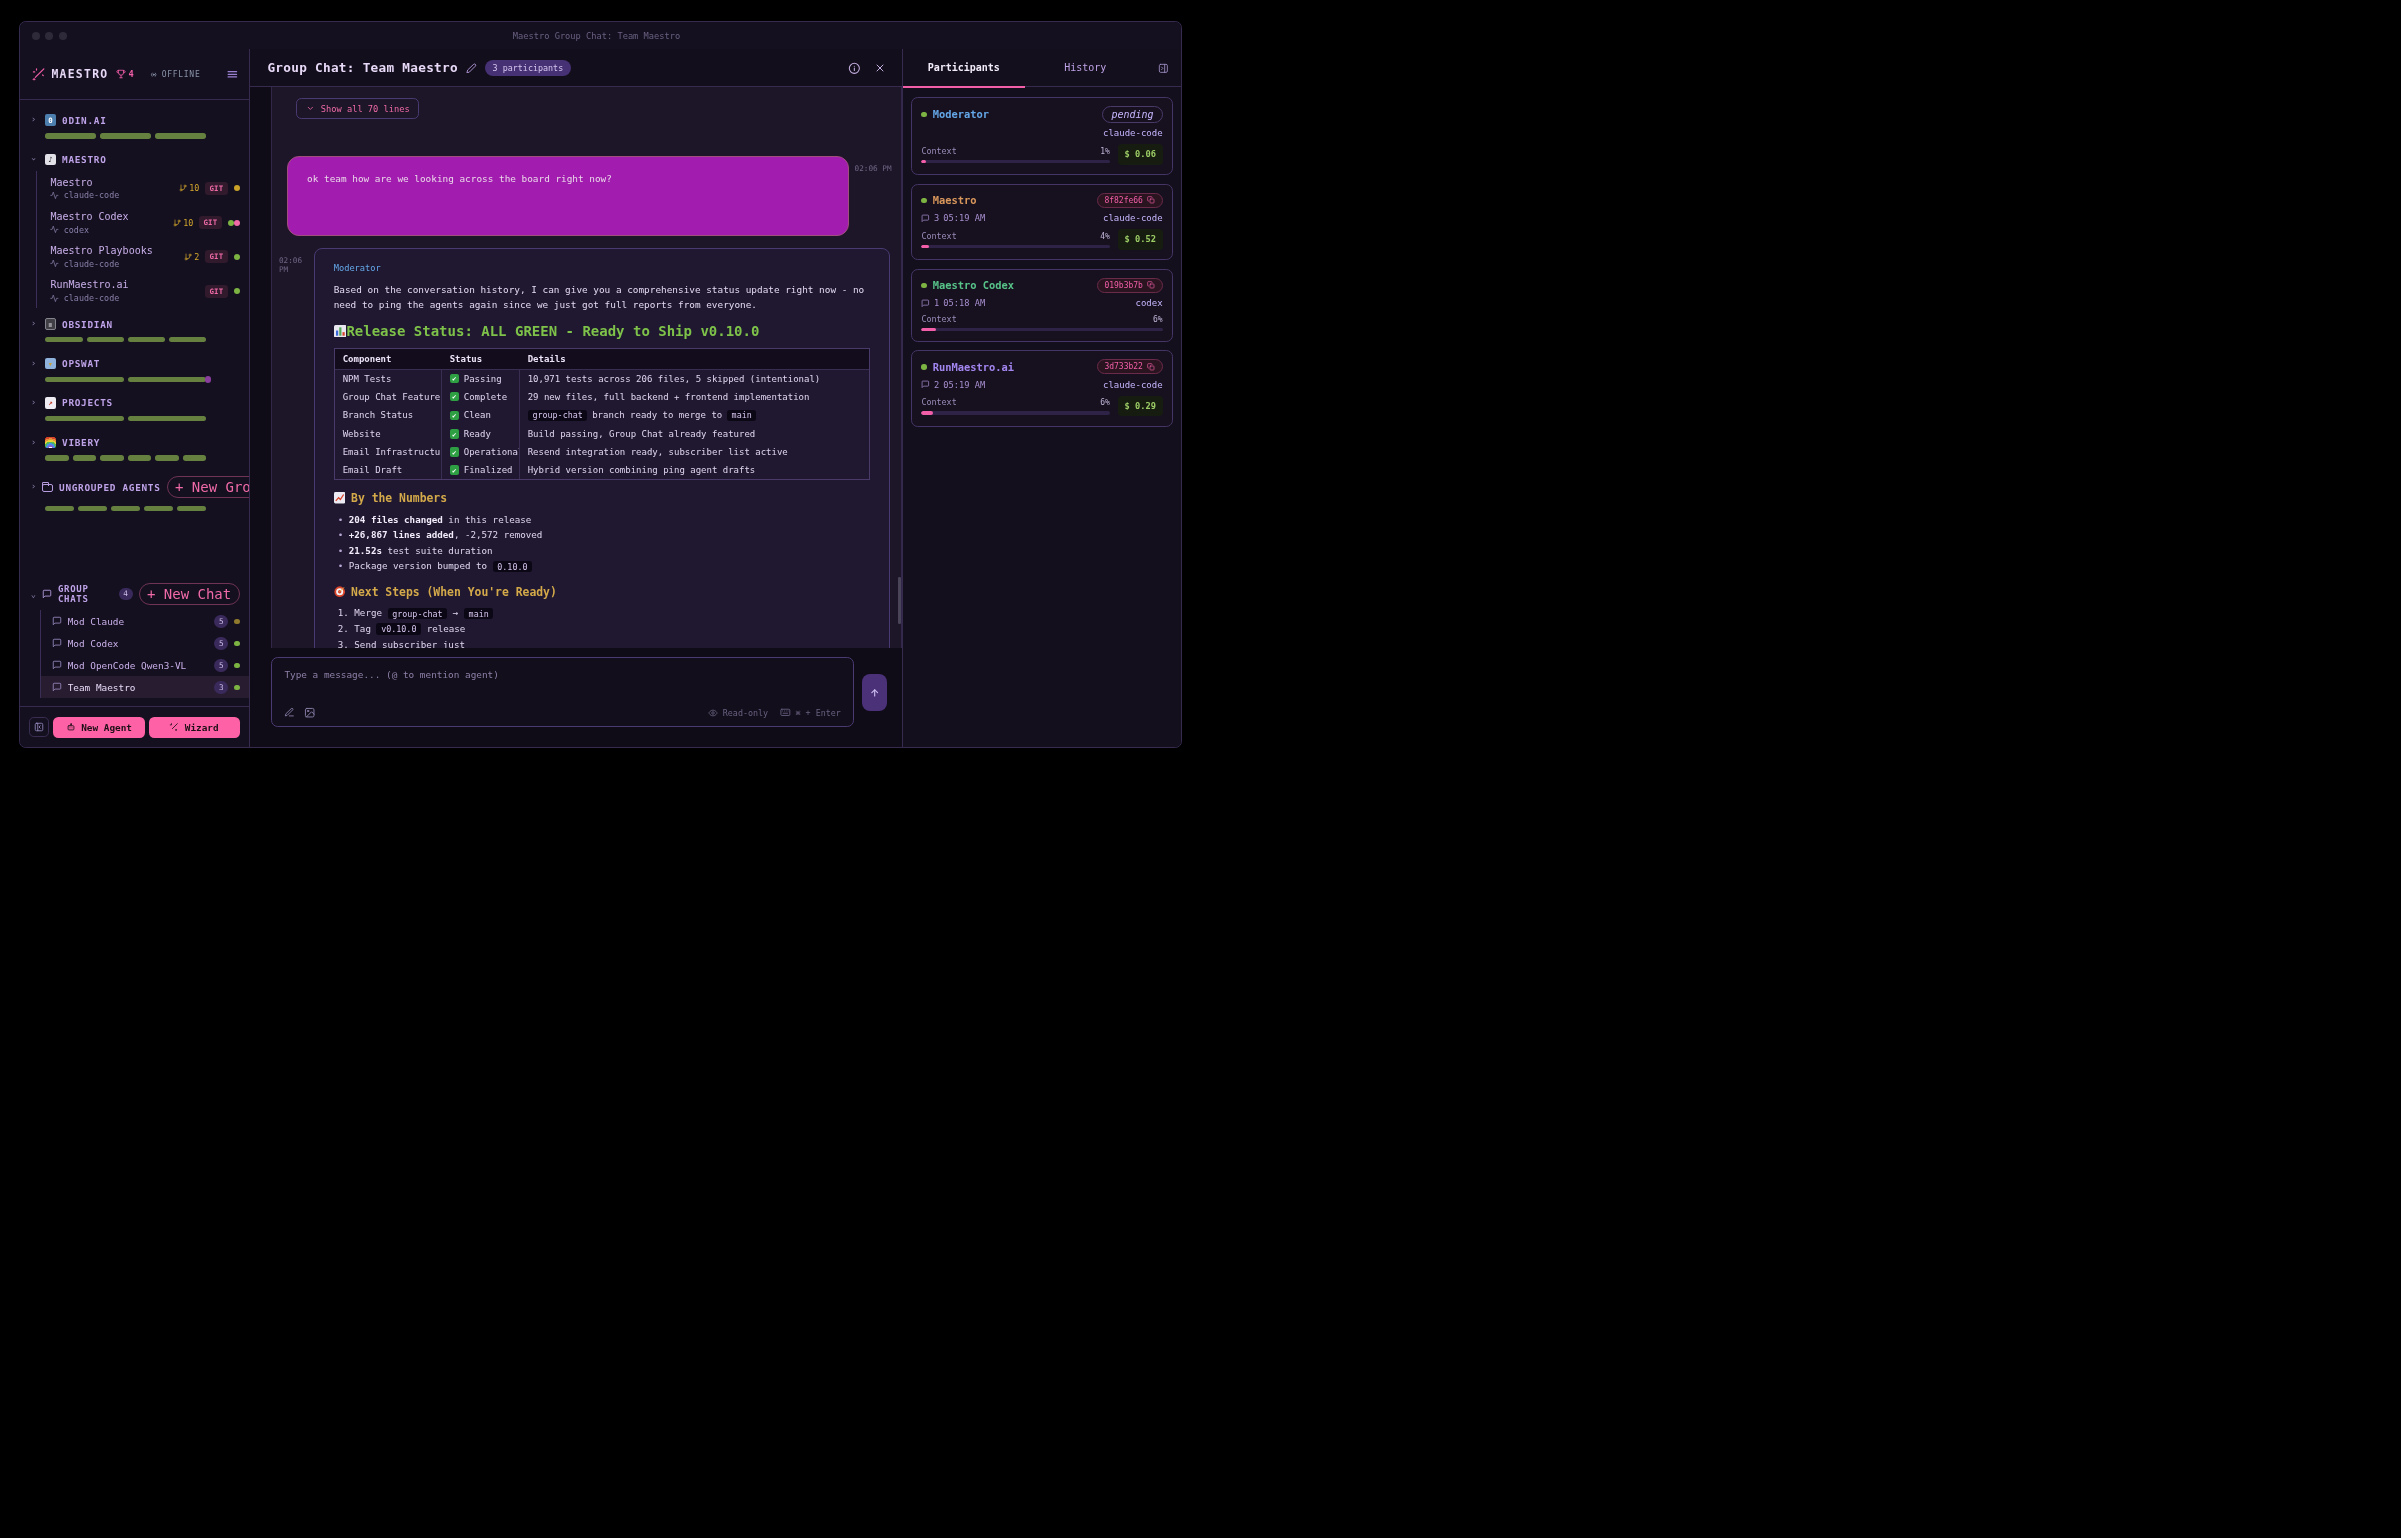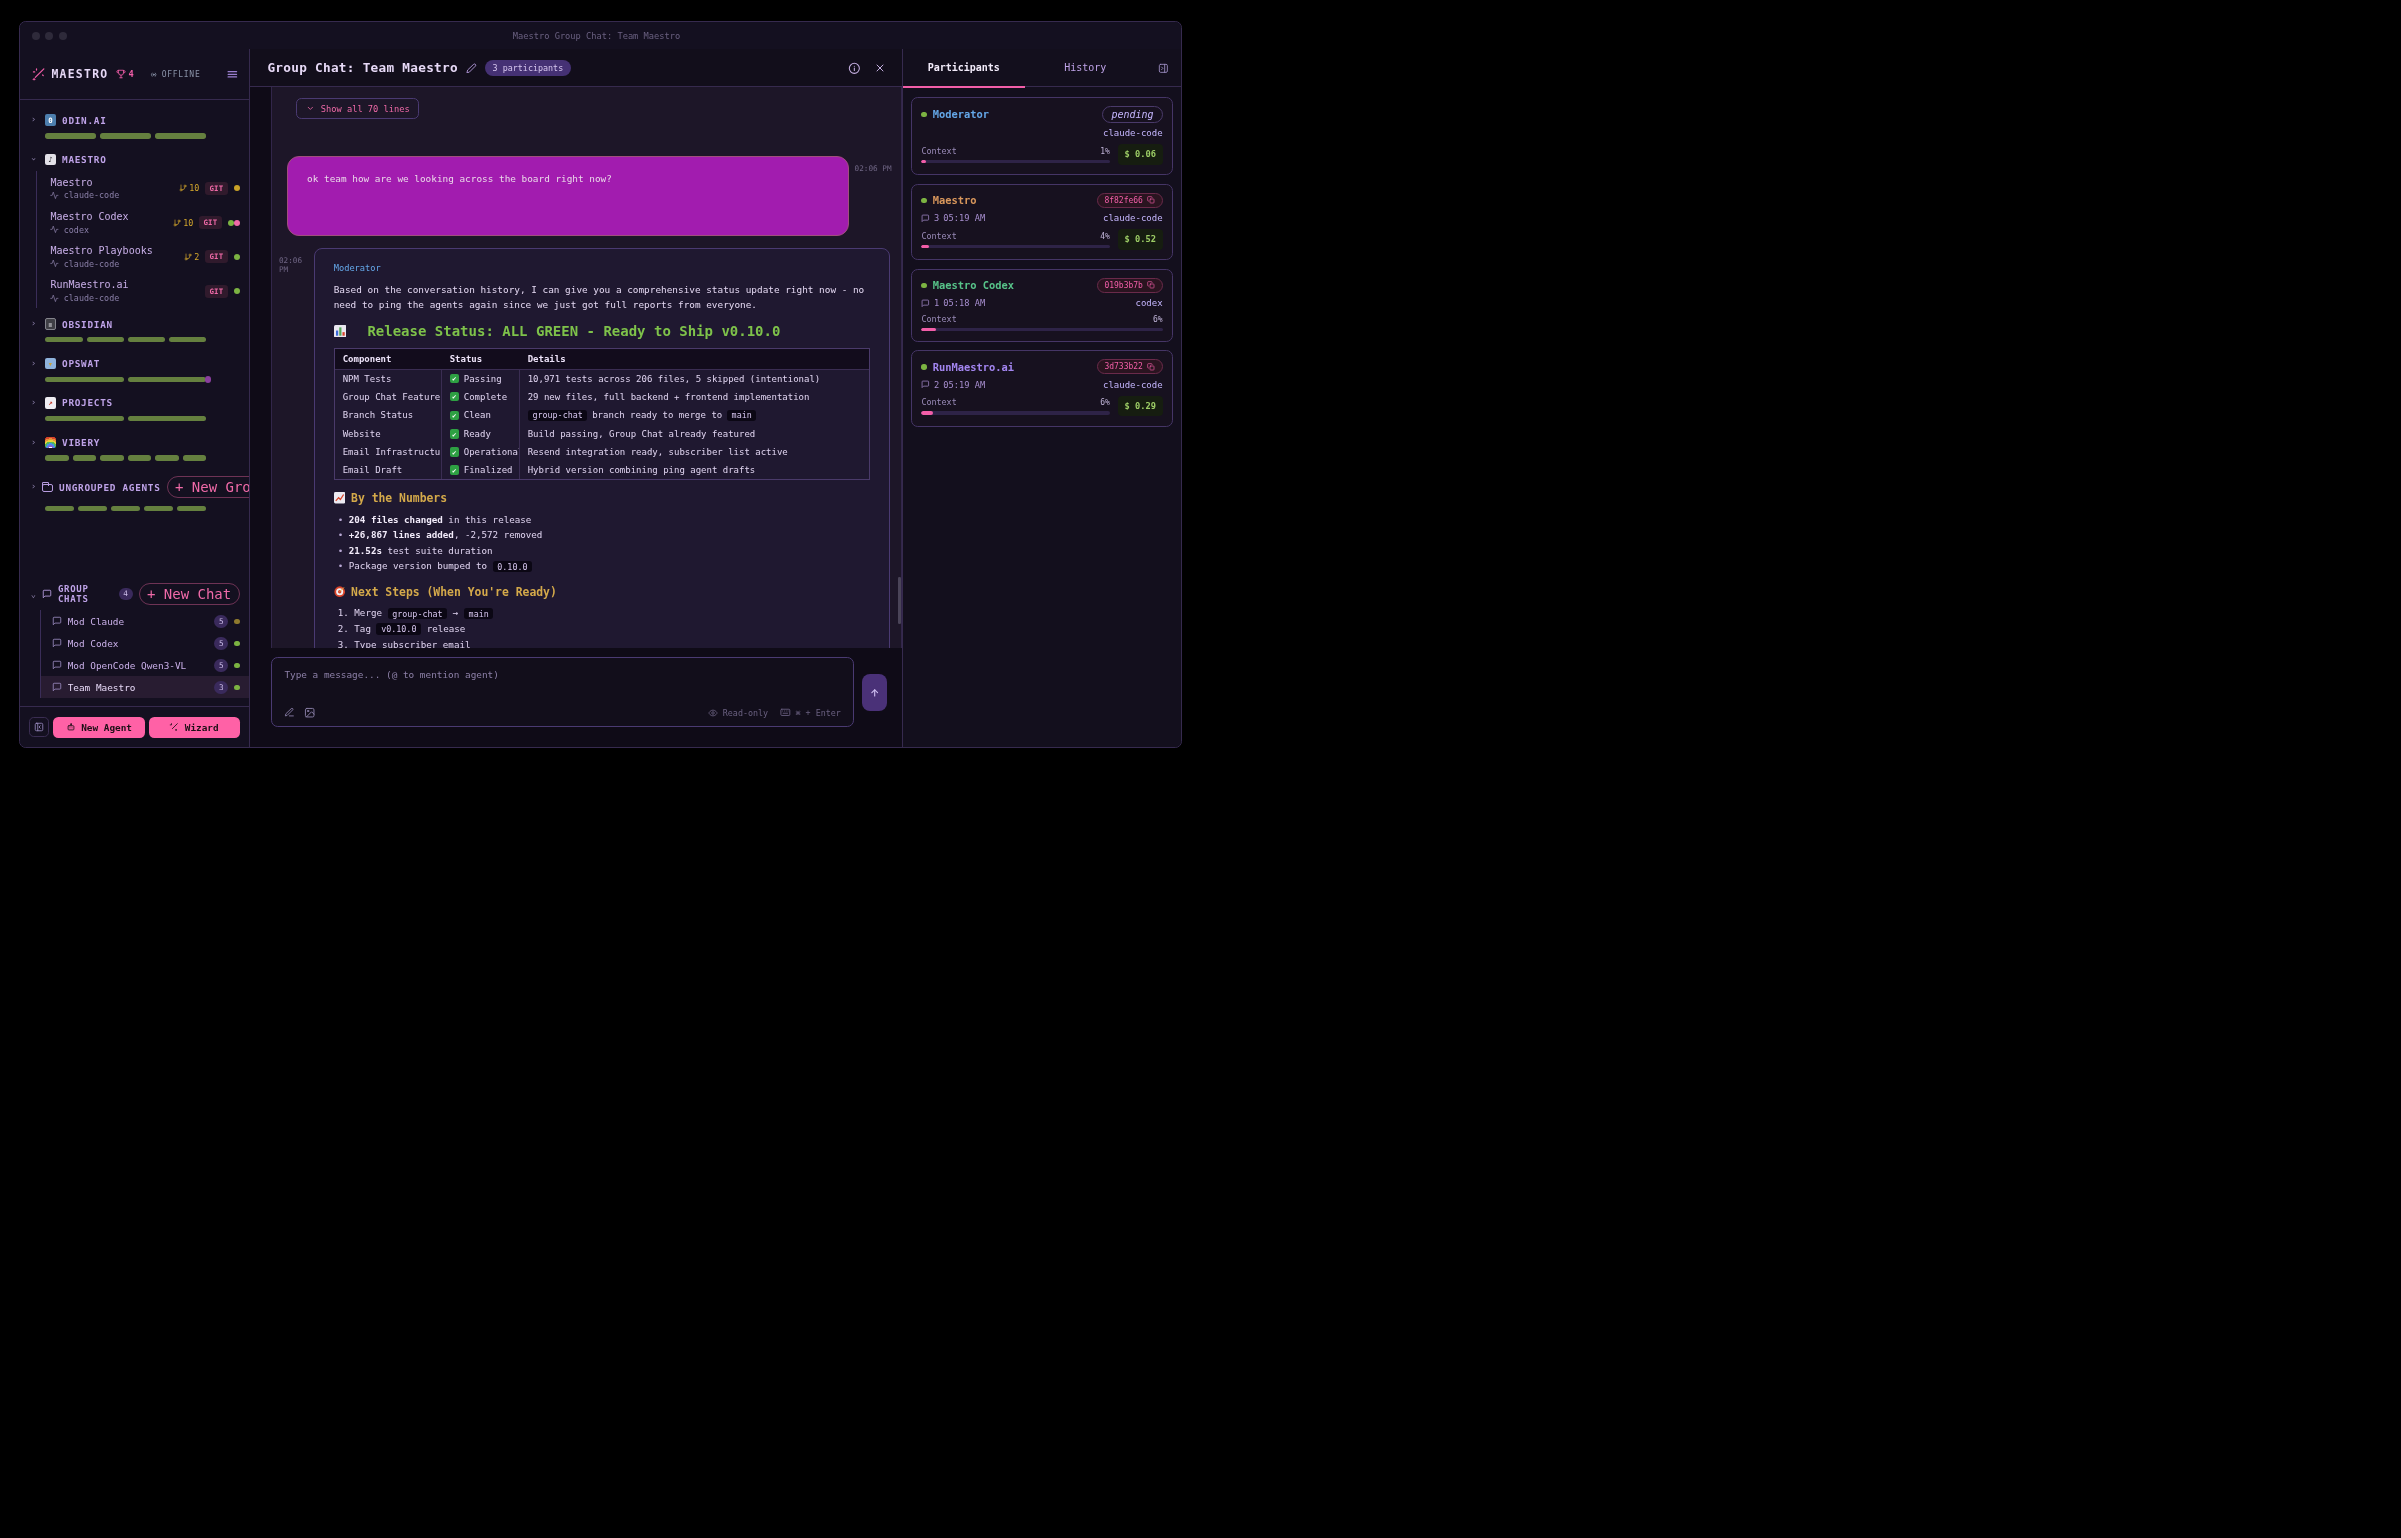--- a/index.html
+++ b/index.html
@@ -99,21 +99,21 @@
 
   .msg-row { display:flex; align-items:flex-start; }
   .msg-row.user { margin:37px 9.4px 0 14.7px; }
   .user-bubble { flex:1; background:#a21caf; border:0.7px solid #a04f7c; border-radius:12px; padding:16px 19px; min-height:80px; font-size:9.4px; color:#ead9e8; }
   .ts { flex:0 0 43px; font-size:7.7px; color:#6f6584; padding-top:8px; text-align:right; }
   .ts.left { text-align:left; padding-left:5.3px; flex-basis:40px; }
   .msg-row.mod { margin:12px 10.7px 0 1.3px; }
   .mod-bubble { flex:1; background:#1f1830; border:0.7px solid #4a3a72; border-radius:8px; padding:13.4px 19px 16px; min-width:0; }
   .mod-name { color:#64a7e8; font-size:8.7px; margin-bottom:9.4px; }
   .mod-intro { font-size:9.4px; line-height:1.6; color:#e4d8f2; }
-  .msg-h2 { display:flex; align-items:center; gap:21px; margin:10.7px 0 9.4px; font-size:14px; font-weight:bold; color:#7ec24a; }
+  .msg-h2 { display:flex; align-items:center; gap:0; margin:10.7px 0 9.4px; font-size:14px; font-weight:bold; color:#7ec24a; }
   .msg-h3 { display:flex; align-items:center; gap:6px; margin:10.7px 0 6.7px; font-size:11.4px; font-weight:bold; color:#d4a94a; }
 
   .mtable { border:0.7px solid #4a3a6a; margin:2.7px 0 4px; }
   .trow { display:grid; grid-template-columns:107px 78px 1fr; }
   .trow.head { background:#120c1c; }
   .tcell { padding:4px 8px; font-size:9px; color:#e0d4f0; border-right:0.7px solid #3a2d52; display:flex; align-items:center; gap:4.7px; min-width:0; white-space:nowrap; overflow:hidden; }
   .tcell:last-child { border-right:none; }
   .trow { border-bottom:0.7px solid #3a2d52; }
   .trow:last-child { border-bottom:none; }
   .trow.head .tcell { font-weight:bold; color:#eee4fa; padding:4.7px 8px; }
@@ -745,21 +745,21 @@
                 </span>
                 <span>Next Steps (When You're Ready)</span>
               </div>
               <ol class="mlist">
                 
               <x-i style="display: contents;">
                   <li><span style="display:contents"><x-i style="display: contents;"><span class="seg">Merge </span></x-i><x-i style="display: contents;"><span class="seg" data-c="1">group-chat</span></x-i><x-i style="display: contents;"><span class="seg"> → </span></x-i><x-i style="display: contents;"><span class="seg" data-c="1">main</span></x-i></span></li>
                 </x-i><x-i style="display: contents;">
                   <li><span style="display:contents"><x-i style="display: contents;"><span class="seg">Tag </span></x-i><x-i style="display: contents;"><span class="seg" data-c="1">v0.10.0</span></x-i><x-i style="display: contents;"><span class="seg"> release</span></x-i></span></li>
                 </x-i><x-i style="display: contents;">
-                  <li><span style="display:contents"><x-i style="display: contents;"><span class="seg">Type subscriber email</span></x-i></span></li>
+                  <li><span style="display:contents"><x-i style="display: contents;"><span class="seg">Send subscriber just</span></x-i></span></li>
                 </x-i><x-i style="display: contents;">
                   
                 </x-i></ol>
 
             </div>
           </div>
         </div>
         <span class="scroll-thumb"></span>
       </div>
 

